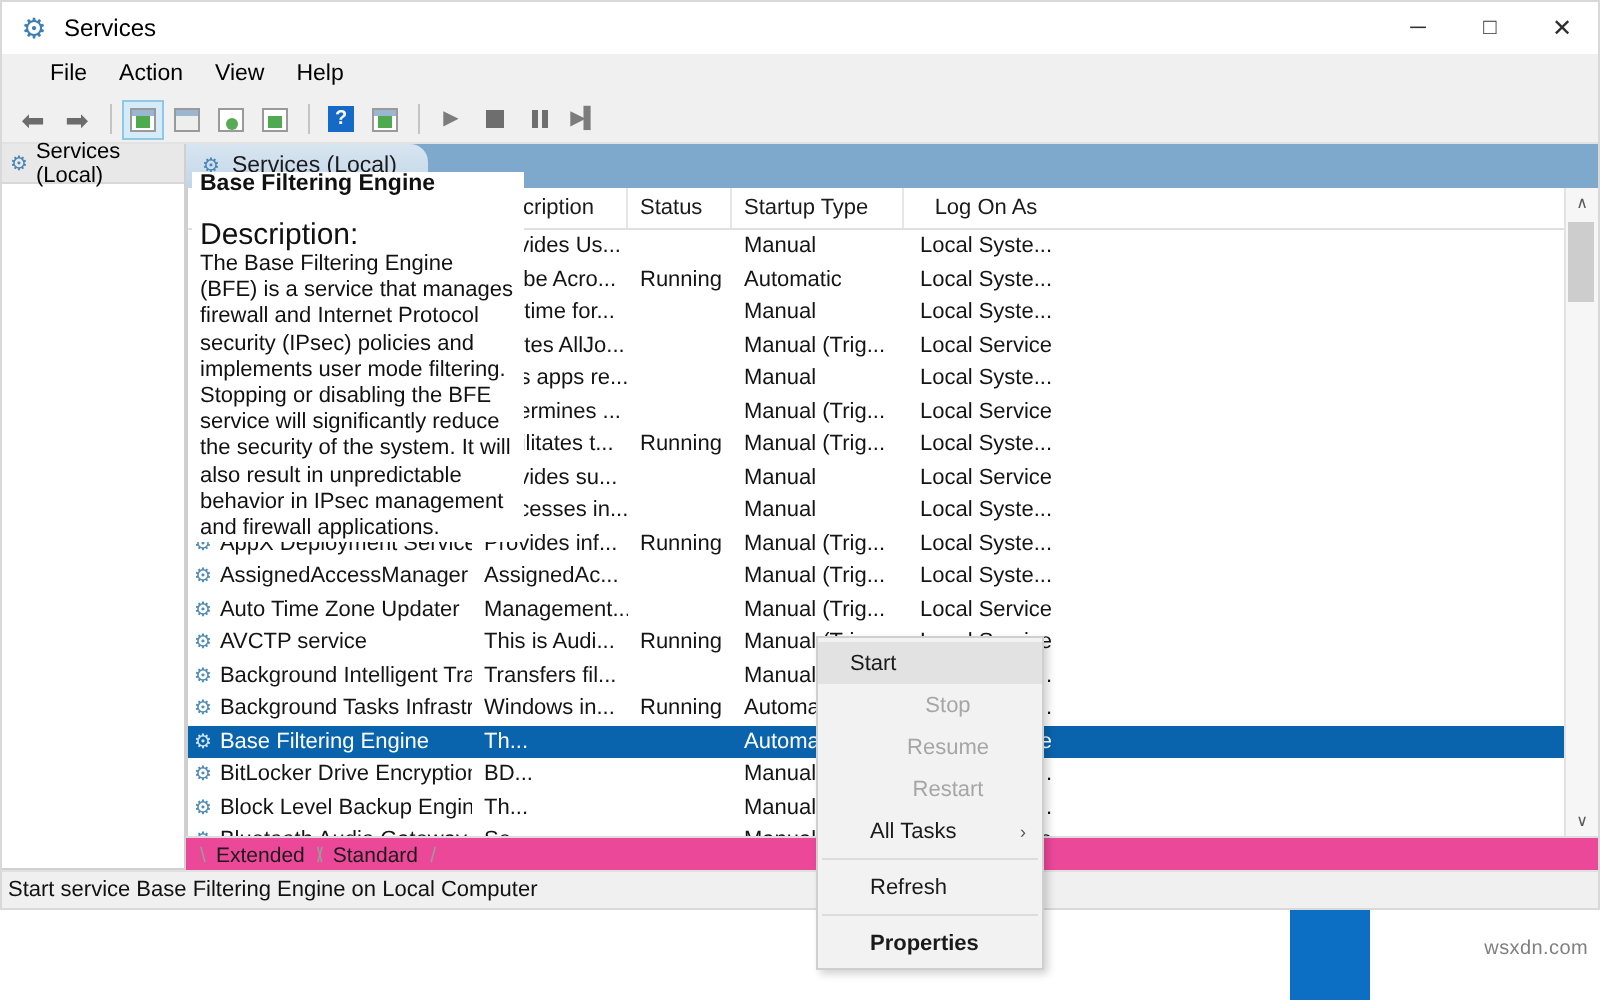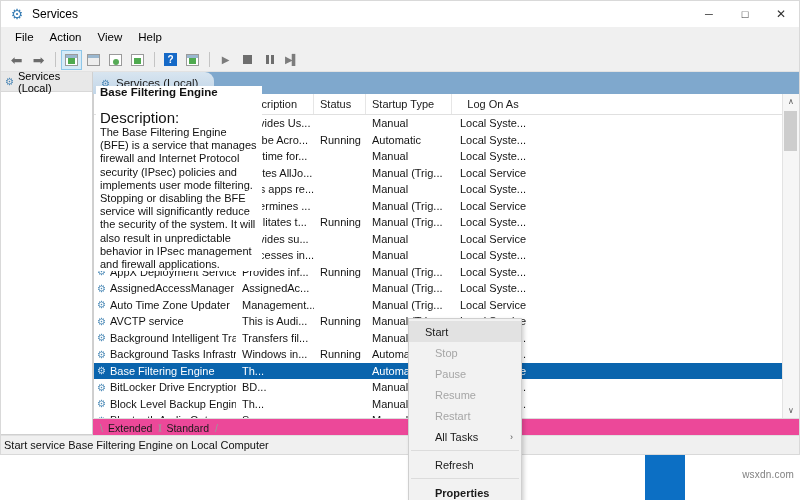--- a/index.html
+++ b/index.html
@@ -96,21 +96,21 @@
     background: #ffffff;
   }
   .win-btn.close-btn { font-size: 12px; }
 
   
   #menubar {
     height: 21px;
     background: #f0f0f0;
     display: flex;
     align-items: center;
-    padding-left: 6px;
+    padding-left: 16px;
     flex: none;
   }
   .menu-item {
     font-size: 11.5px;
     color: #000000;
     padding: 2px 8px 3px 8px;
   }
 
   
   #toolbar {
@@ -426,21 +426,21 @@
   .ctx-item {
     height: 21px;
     display: flex;
     align-items: center;
     padding-left: 26px;
     padding-right: 8px;
     font-size: 11px;
     color: #1a1a1a;
     position: relative;
   }
-  .ctx-item.disabled { color: #a6a6a6; }
+  .ctx-item.disabled { color: #a6a6a6; justify-content: center; }
   .ctx-item.highlighted { background: #e2e2e2; padding-left: 16px; }
   .ctx-item.bold { font-weight: bold; }
   .ctx-sep {
     height: 1px;
     background: #dcdcdc;
     margin: 3px 2px;
   }
   .submenu-caret {
     position: absolute;
     right: 8px;
@@ -788,23 +788,20 @@
   </div>
 
   <div id="ctx-menu">
       <div class="ctx-item highlighted">
         <span>Start</span>
       </div>
       <div class="ctx-item disabled">
         <span>Stop</span>
       </div>
       <div class="ctx-item disabled">
-        <span>Pause</span>
-      </div>
-      <div class="ctx-item disabled">
         <span>Resume</span>
       </div>
       <div class="ctx-item disabled">
         <span>Restart</span>
       </div>
       <div class="ctx-item">
         <span>All Tasks</span>
         <span class="submenu-caret">›</span>
       </div>
       <div class="ctx-sep"></div>

